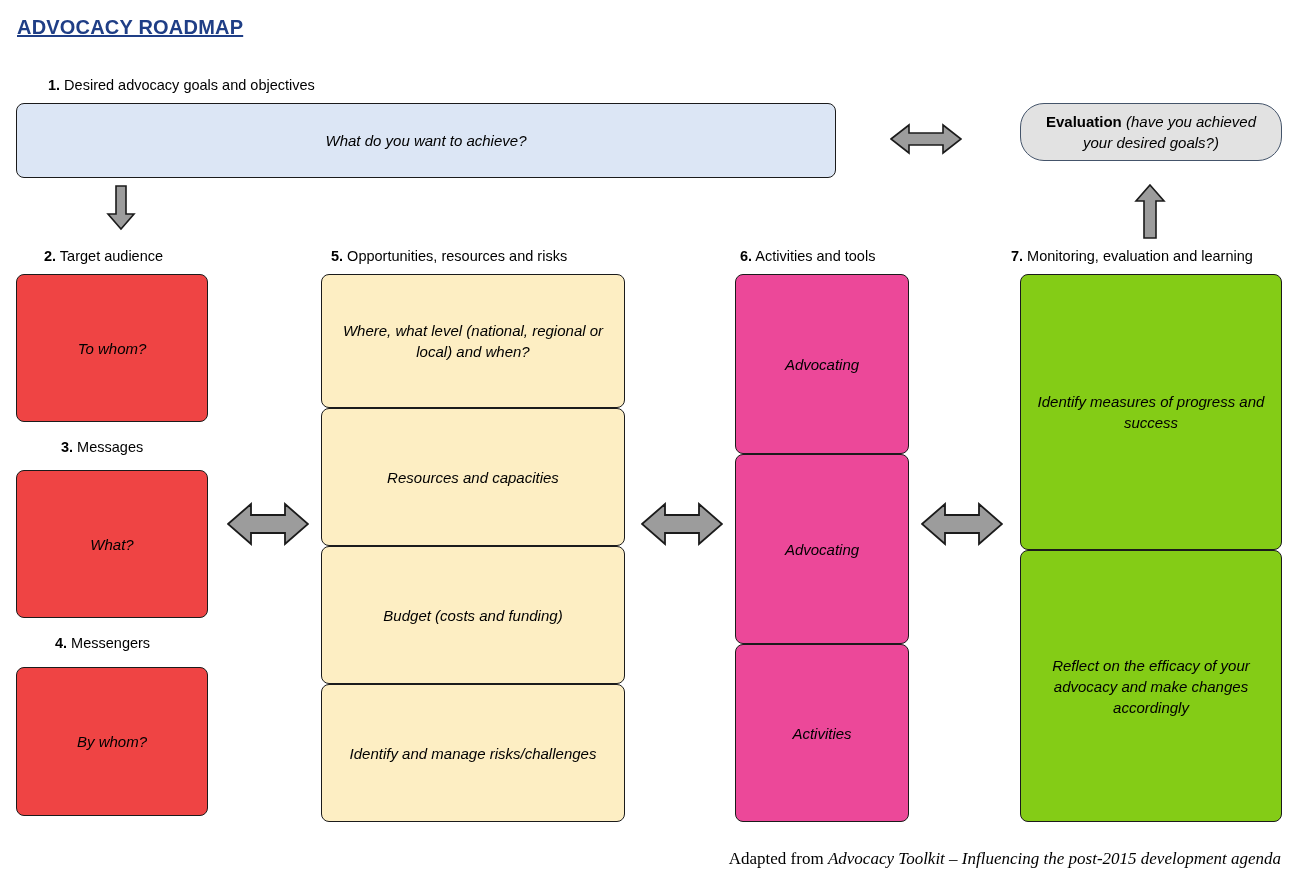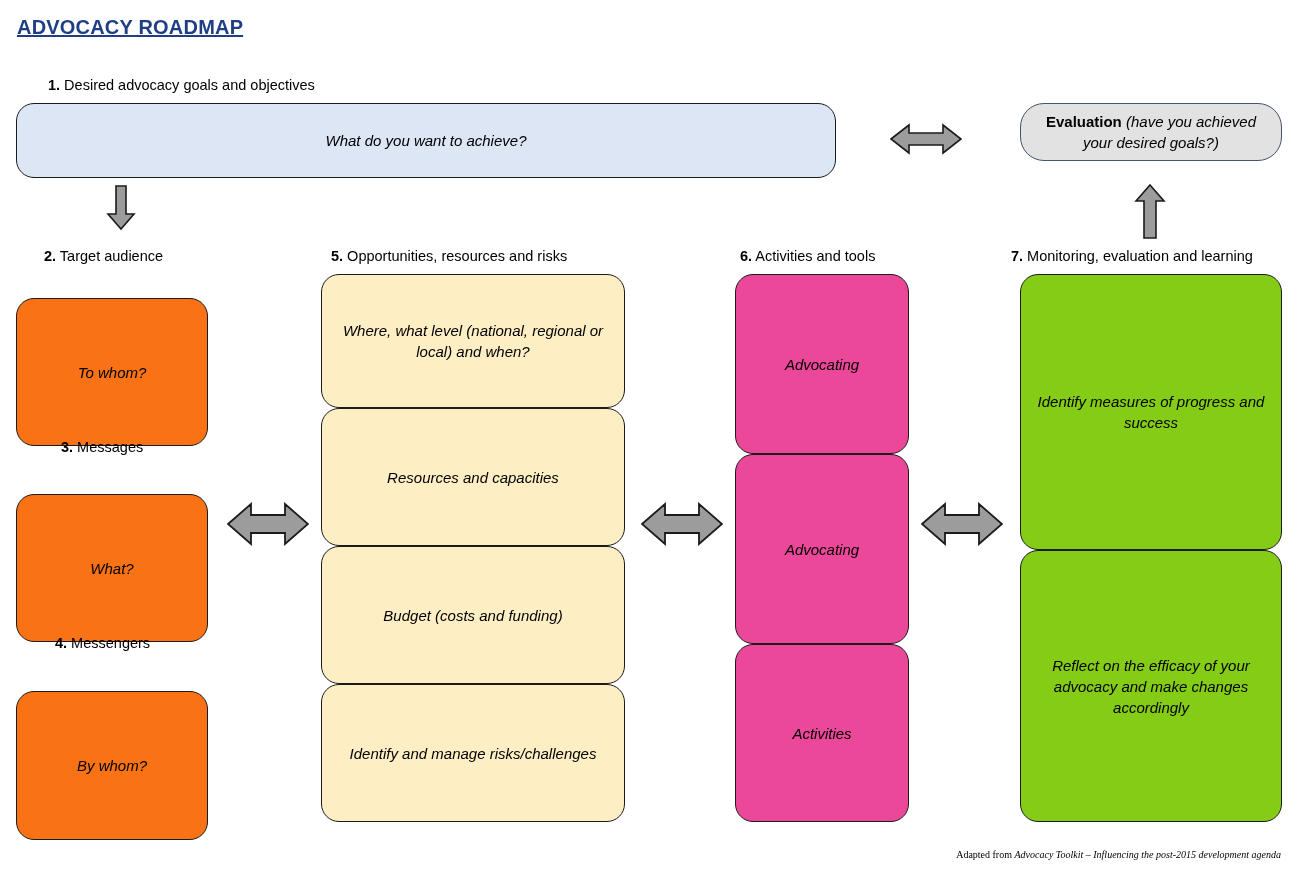--- a/index.html
+++ b/index.html
@@ -41,56 +41,56 @@
     white-space: nowrap;
     line-height: 18px;
   }
   .caption b { font-weight: bold; }
 
   
   .box {
     position: absolute;
     box-sizing: border-box;
     border: 1.6px solid #1b1b1b;
-    border-radius: 18px;
+    border-radius: 8px;
     display: flex;
     align-items: center;
     justify-content: center;
     text-align: center;
     font-style: italic;
     font-size: 15px;
     line-height: 21px;
     padding: 6px 14px;
   }
   .box .txt { display: block; }
 
   .blue   { background: #DCE6F5; border-color: #1b1b1b; }
   .grey   { background: #E2E2E2; border-color: #44546A; border-width: 1.4px; }
-  .pink   { background: #f97316; margin-top: 24px; }
+  .pink   { background: #ef4444; }
   .yellow { background: #FDEEC3; }
   .green  { background: #ec4899; }
   .purple { background: #84cc16; }
 
   
   #eval-box .txt { font-style: normal; }
   #eval-box .eval-strong { font-weight: bold; font-style: normal; }
   #eval-box .eval-em { font-style: italic; }
 
   
   .arrow {
     position: absolute;
   }
 
   
   #footer {
     position: absolute;
     right: 18px;
     top: 849px;
     font-family: "Liberation Serif", serif;
-    font-size: 10px;
+    font-size: 17px;
     white-space: nowrap;
   }
   #footer .em { font-style: italic; }
 </style>
 </head>
 <body>
 
 <div id="page">
 
   <div id="title">ADVOCACY ROADMAP</div>

